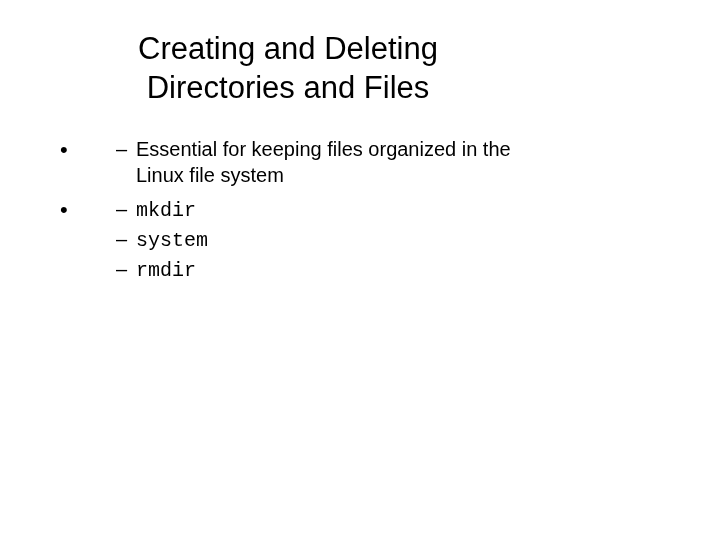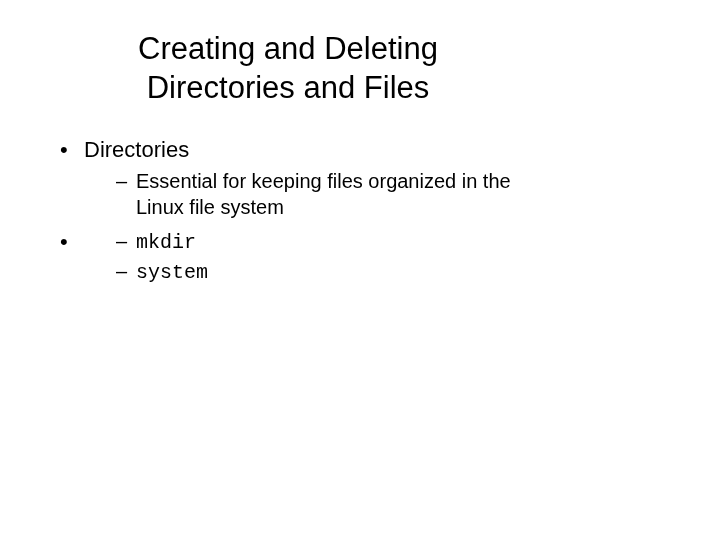--- a/index.html
+++ b/index.html
@@ -66,31 +66,33 @@
   }
 </style>
 </head>
 <body>
 
 <div class="slide">
   <div class="title">Creating and Deleting Directories and Files</div>
 
   <ul class="level1">
     <li>
-      <span>Directories</span>
       <ul class="level2">
         <li>
           <span>Essential for keeping files organized in the Linux file system</span>
         </li>
       </ul>
     </li>
     <li>
       <ul class="level2">
         <li>
           <span class="mono">mkdir</span>
         </li>
         <li>
           <span class="mono">system</span>
         </li>
+        <li>
+          <span class="mono">rmdir</span>
+        </li>
       </ul>
     </li>
   </ul>
 </div>
 
 </body></html>

